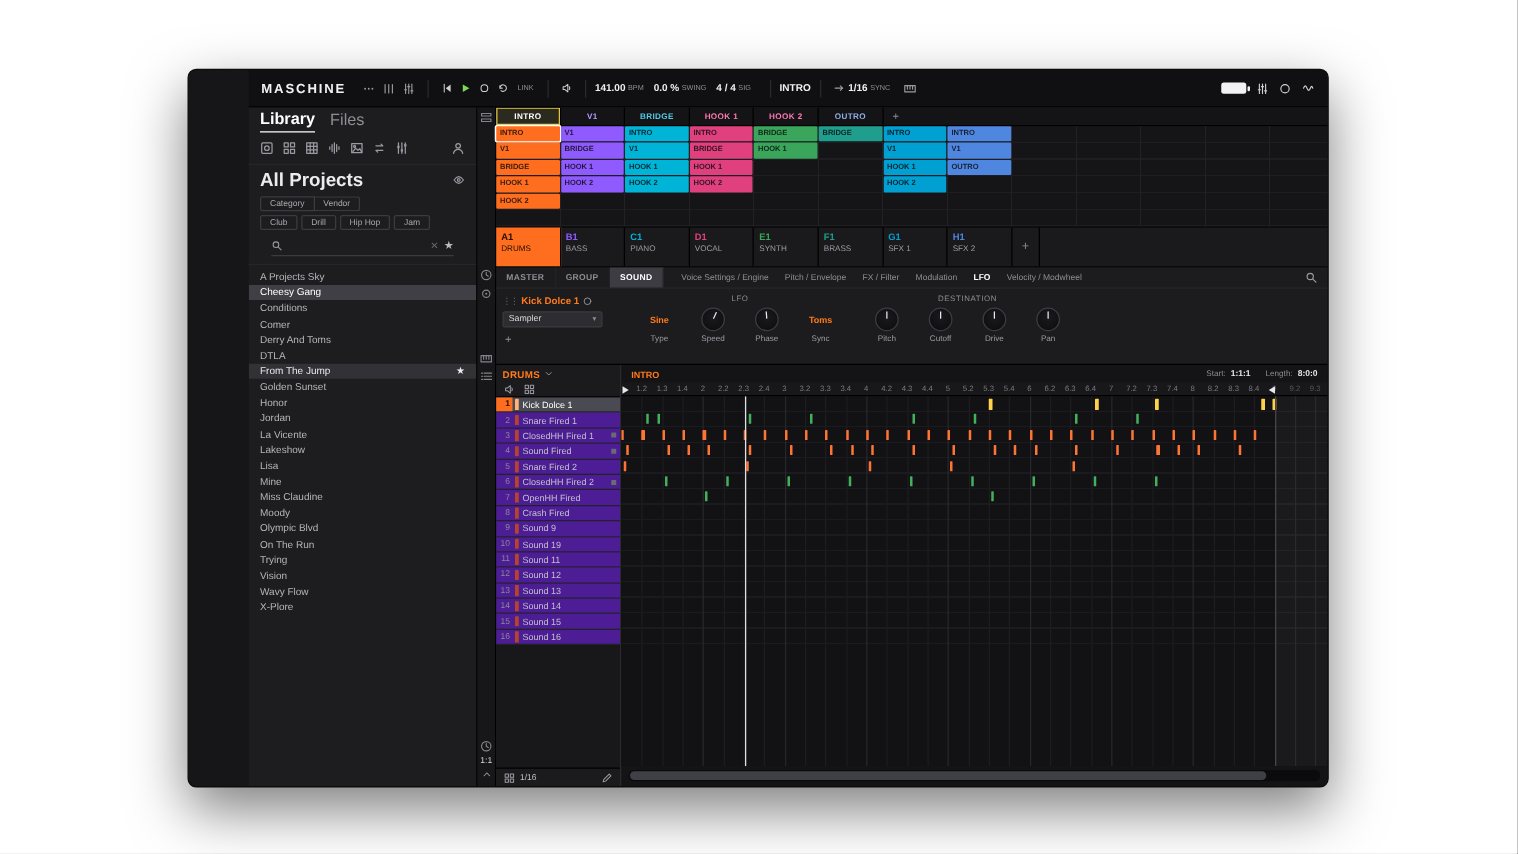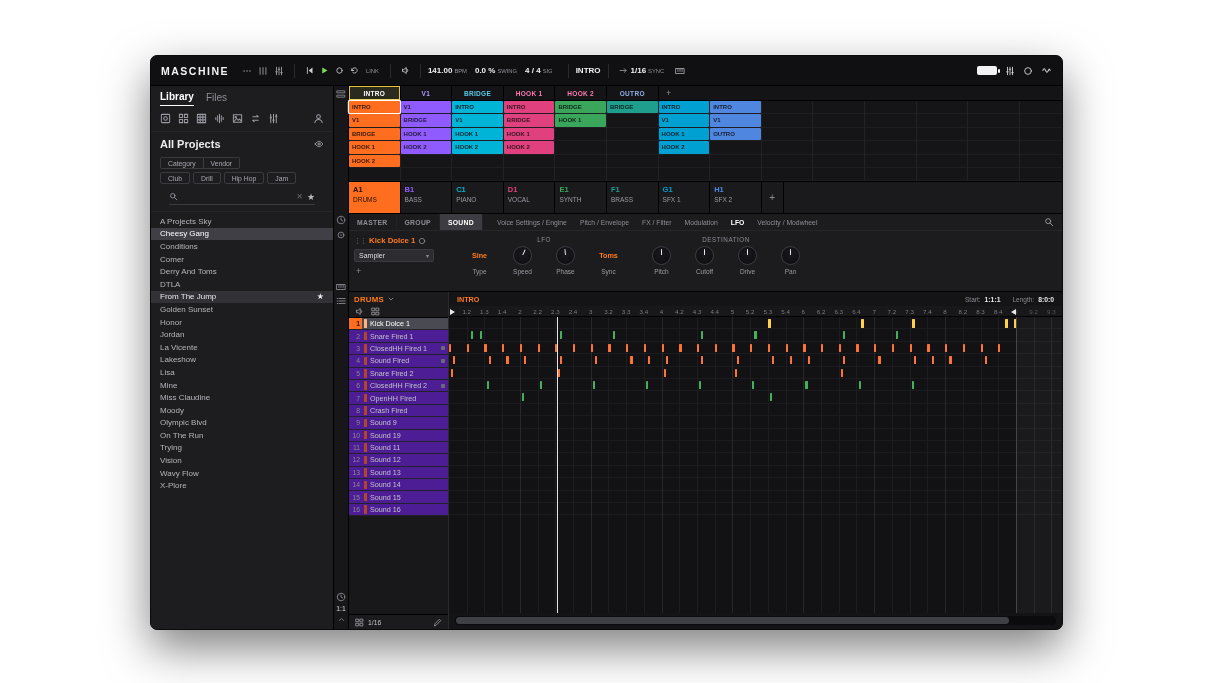--- a/index.html
+++ b/index.html
@@ -1,17 +1,17 @@
 <!DOCTYPE html>
 <html><head>
 <meta charset="utf-8">
 <style>
   * { margin:0; padding:0; box-sizing:border-box; }
   html,body { width:1214px; height:683px; background:#ffffff; font-family:"Liberation Sans","DejaVu Sans",sans-serif; overflow:hidden; }
-  .window { position:absolute; left:150px; top:55px; width:913px; height:575px; background:#161619; border-radius:7px; box-shadow:0 18px 45px rgba(0,0,0,.5); overflow:hidden; display:flex; flex-direction:column; border:1px solid #0a0a0c; }
+  .window { position:absolute; left:150px; top:55px; width:913px; height:575px; background:#161619; border-radius:7px; box-shadow:0 18px 45px rgba(0,0,0,.5); overflow:hidden; display:flex; flex-direction:column; border:1px solid #0a0a0c;padding-left:48px; }
 
   
   .topbar { height:30px; background:#101013; border-bottom:1px solid #000; display:flex; align-items:center; padding:0 10px; flex:0 0 auto; }
   .logo { font-size:10.5px; font-weight:bold; letter-spacing:1.5px; color:#f2f2f4; margin-right:10px; }
   .icn { display:inline-flex; align-items:center; justify-content:center; color:#9a9aa2; }
   .icn.bright { color:#cfcfd4; } .icn.green { color:#7ed957; }
   .tb-sep { width:1px; height:14px; background:#2a2a2e; margin:0 7px; }
   .tgap { margin:0 3px; }
   .val { font-size:8px; font-weight:bold; color:#f0f0f2; }
   .unit { font-size:5.8px; color:#8d8d95; margin:0 8px 0 2px; }
@@ -22,26 +22,26 @@
 
   
   .main { flex:1; display:flex; min-height:0; }
   .sidebar { width:183px; background:#1d1d20; border-right:1px solid #000; display:flex; flex-direction:column; }
   .rail { width:15px; background:#17171a; border-right:1px solid #000; display:flex; flex-direction:column; align-items:center; }
   .rail .icn { color:#84848c; }
   .content { flex:1; display:flex; flex-direction:column; min-width:0; }
 
   
   .sb-tabs { height:20px; display:flex; gap:12px; padding:4px 9px 0; align-items:flex-end; }
-  .sb-tab { font-size:10px; color:#8d8d95; padding-bottom:3px; cursor:default; }
+  .sb-tab { font-size:13px; color:#8d8d95; padding-bottom:3px; cursor:default; }
   .sb-tab.sel { color:#fff; border-bottom:1.5px solid #fff; font-weight:bold; }
   .sb-icons { height:26px; display:flex; align-items:center; gap:7px; padding:0 9px; border-bottom:1px solid #26262a; }
   .sb-icons .last { margin-left:auto; }
   .sb-allproj { height:24px; display:flex; align-items:center; padding:0 9px; }
-  .sb-allproj .lbl { font-size:11px; font-weight:bold; color:#ececf0; }
+  .sb-allproj .lbl { font-size:15px; font-weight:bold; color:#ececf0; }
   .sb-allproj .icn { margin-left:auto; }
   .sb-filters { padding:1px 9px 4px; border-bottom:1px solid #26262a; }
   .seg { display:flex; }
   .chip { font-size:6.8px; color:#a8a8b0; border:1px solid #3a3a40; padding:1.5px 7px; border-radius:2px; }
   .seg .chip + .chip { border-left:none; border-radius:0 2px 2px 0; }
   .seg .chip:first-child { border-radius:2px 0 0 2px; }
   .tags { display:flex; gap:3px; margin-top:3px; }
   .sb-search { height:16px; margin:5px 9px 2px; display:flex; align-items:center; gap:4px; border-bottom:1px solid #3a3a40; }
   .sb-search input { flex:1; background:transparent; border:none; outline:none; color:#ddd; font-size:8px; min-width:0; }
   .xg { color:#66666e; font-size:8px; } .stg { color:#b9b9c0; font-size:9px; }

